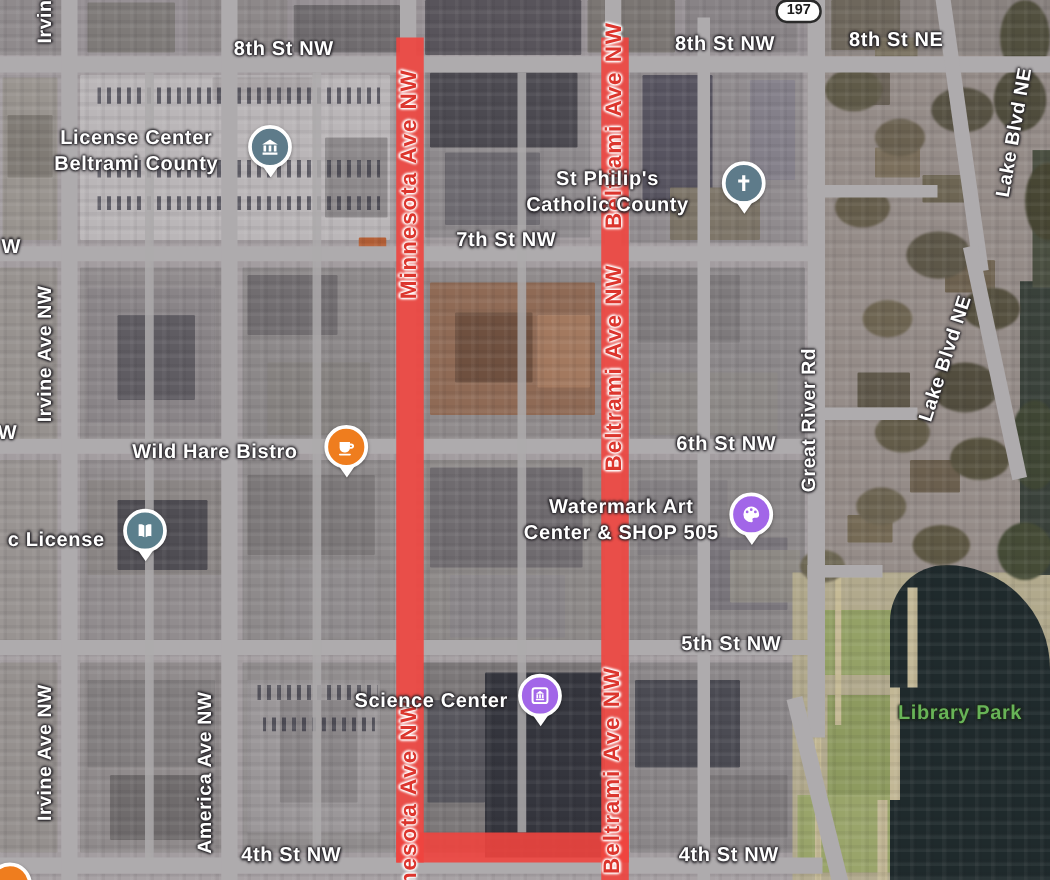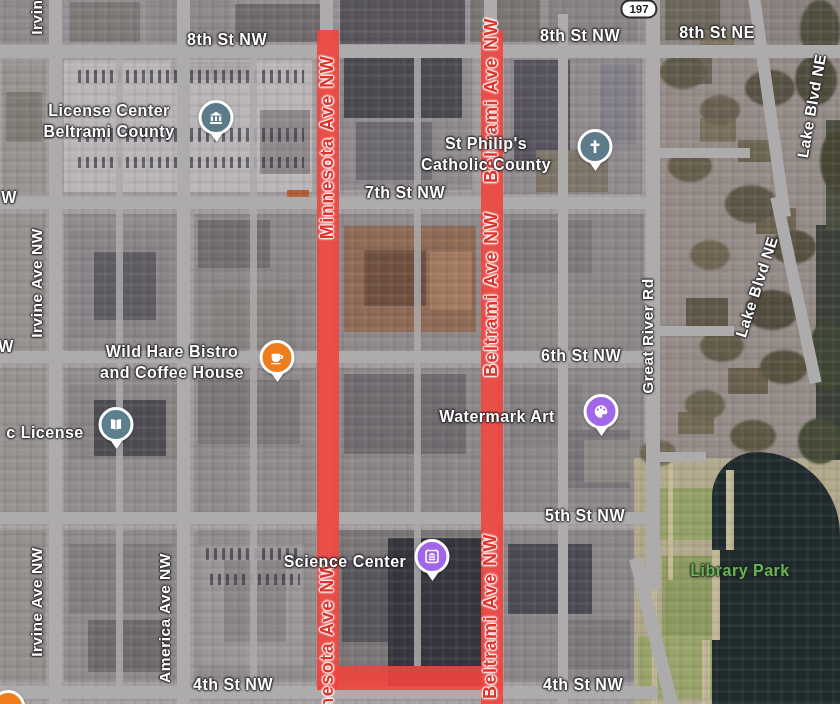--- a/index.html
+++ b/index.html
@@ -14,21 +14,21 @@
     background-image:
       repeating-linear-gradient(0deg, rgba(255,255,255,.05) 0 2px, rgba(25,22,28,.05) 4px 6px, transparent 6px 11px),
       repeating-linear-gradient(90deg, rgba(255,255,255,.04) 0 2px, rgba(25,22,28,.05) 4px 6px, transparent 6px 13px);
   }
   .lbl{position:absolute; white-space:nowrap; font-weight:700; z-index:4; letter-spacing:.5px;}
   .lbl-white{ color:#fff;
     text-shadow:0 1px 2px rgba(35,33,38,.95),0 -1px 2px rgba(35,33,38,.9),1px 0 2px rgba(35,33,38,.9),-1px 0 2px rgba(35,33,38,.9);}
   .lbl-red{ color:#dc352d; letter-spacing:1.5px;
     text-shadow:0 1px 2px #fff,0 -1px 2px #fff,1px 0 2px #fff,-1px 0 2px #fff,0 0 3px #fff;}
   .lbl-green{ color:#68b457;
-    text-shadow:0 1px 2px rgba(30,40,28,.9),0 -1px 2px rgba(30,40,28,.85),1px 0 2px rgba(30,40,28,.85),-1px 0 2px rgba(30,40,28,.85);}
+    text-shadow:0 1px 2px rgba(30,40,28,.9),0 -1px 2px rgba(30,40,28,.85),1px 0 2px rgba(30,40,28,.85),-1px 0 2px rgba(30,40,28,.85);margin-left:28px;}
   .poi-label{ text-align:center; font-size:16px; line-height:21px; }
   .road{ position:absolute; background:#aeabad; z-index:2; }
   .alley{ position:absolute; background:rgba(173,170,171,.85); z-index:2; }
   .route-seg{ position:absolute; z-index:3; }
   .pin{ position:absolute; z-index:5; display:flex; flex-direction:column; align-items:center; transform:translate(-50%,0); cursor:pointer;}
   .pin-head{ width:29px; height:29px; border-radius:50%; border:3px solid #fff;
     display:flex; align-items:center; justify-content:center;
     box-shadow:0 1px 3px rgba(0,0,0,.35); }
   .pin-tail{ width:0; height:0; border:7px solid transparent; border-top:10px solid #fff; margin-top:-3px;
     filter:drop-shadow(0 1px 1px rgba(0,0,0,.25)); }
@@ -204,24 +204,24 @@
       <div class="lbl lbl-white poi-label" style="left: 109px; top: 121px; transform: translate(-50%, -50%);">
         <div>License Center</div>
         <div>Beltrami County</div>
       </div>
       <div class="lbl lbl-white poi-label" style="left: 486px; top: 154px; transform: translate(-50%, -50%);">
         <div>St Philip's</div>
         <div>Catholic County</div>
       </div>
       <div class="lbl lbl-white poi-label" style="left: 172px; top: 362px; transform: translate(-50%, -50%);">
         <div>Wild Hare Bistro</div>
-        <div>and Coffee House</div>
       </div>
       <div class="lbl lbl-white poi-label" style="left: 497px; top: 416px; transform: translate(-50%, -50%);">
         <div>Watermark Art</div>
+        <div>Center &amp; SHOP 505</div>
       </div>
       <div class="lbl lbl-white poi-label" style="left: 345px; top: 561px; transform: translate(-50%, -50%);">
         <div>Science Center</div>
       </div>
       <div class="lbl lbl-white poi-label" style="left: 45px; top: 432px; transform: translate(-50%, -50%);">
         <div>c License</div>
       </div>
     </div>
   <div id="pins">
       <div class="pin" style="left: 216px; top: 100px;">

